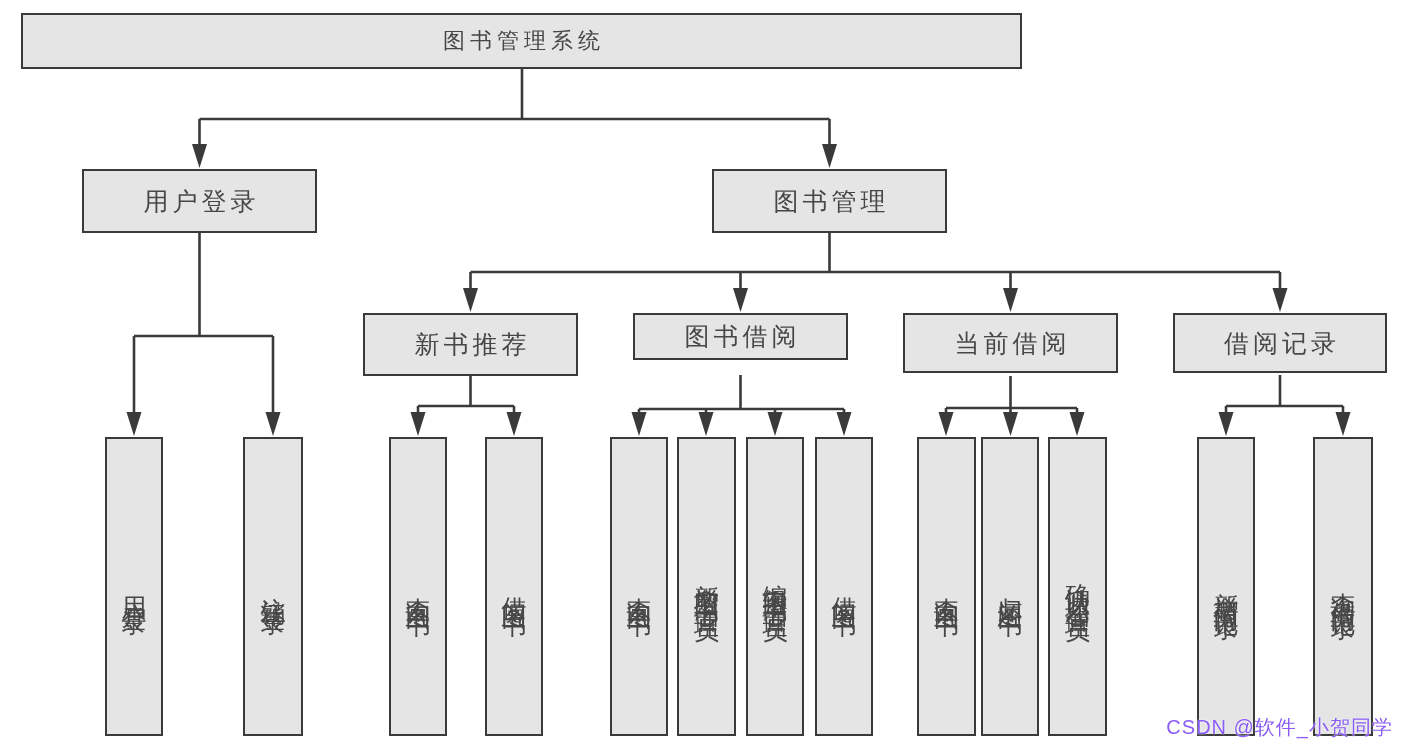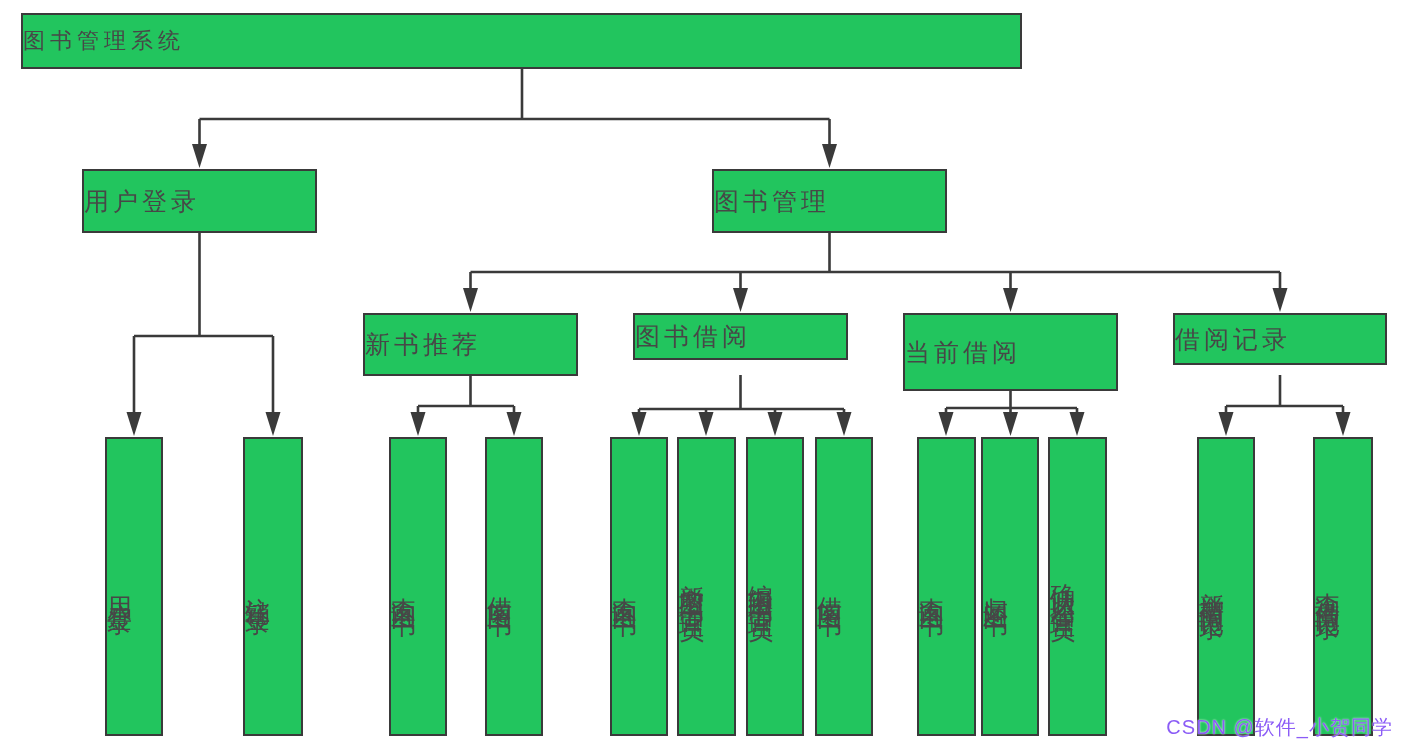--- a/index.html
+++ b/index.html
@@ -20,22 +20,22 @@
   }
   #connectors path{
     stroke:var(--line);stroke-width:2.6;fill:none;
   }
   #connectors polygon{
     fill:var(--line);stroke:none;
   }
   .node{
     position:absolute;
     border:2px solid var(--line);
-    background:#22c55e;
-    display:flex;align-items:center;justify-content:flex-start;
+    background:#e5e5e5;
+    display:flex;align-items:center;justify-content:center;
     color:var(--text);
     z-index:1;
   }
   .node.h span{
     font-size:25px;
     letter-spacing:4px;
     margin-right:-4px;
     white-space:nowrap;
     line-height:1;
   }
@@ -127,24 +127,24 @@
   <div class="node h" style="left:363px;top:313px;width:215px;height:63px">
     <span>新书推荐</span>
   </div>
 
   <div class="node h" style="left:712px;top:169px;width:235px;height:64px">
     <span>图书管理</span>
   </div>
   <div class="node h" style="left:633px;top:313px;width:215px;height:47px">
     <span>图书借阅</span>
   </div>
-  <div class="node h" style="left:903px;top:313px;width:215px;height:78px">
+  <div class="node h" style="left:903px;top:313px;width:215px;height:60px">
     <span>当前借阅</span>
   </div>
-  <div class="node h" style="left:1173px;top:313px;width:214px;height:52px">
+  <div class="node h" style="left:1173px;top:313px;width:214px;height:60px">
     <span>借阅记录</span>
   </div>
 
   <div class="node v" style="left:105px;top:437px;width:58px;height:299px">
     <span>用户登录</span>
   </div>
   <div class="node v" style="left:243px;top:437px;width:60px;height:299px">
     <span>注销登录</span>
   </div>
   <div class="node v" style="left:389px;top:437px;width:58px;height:299px">

